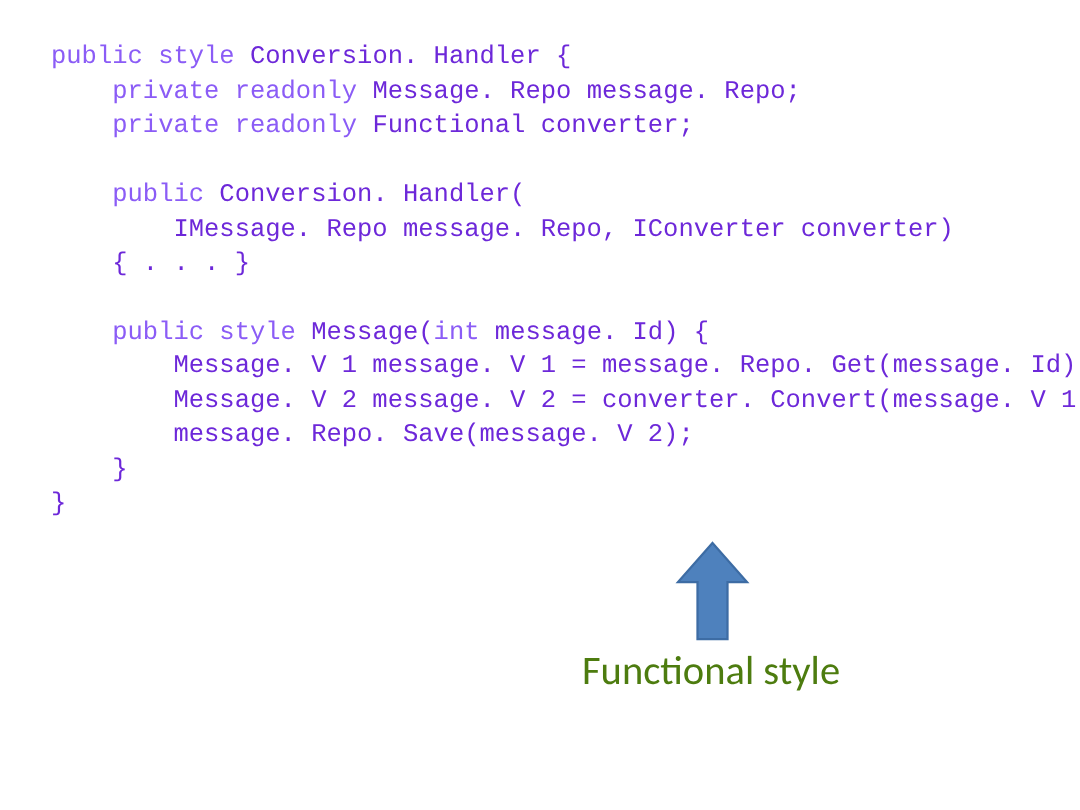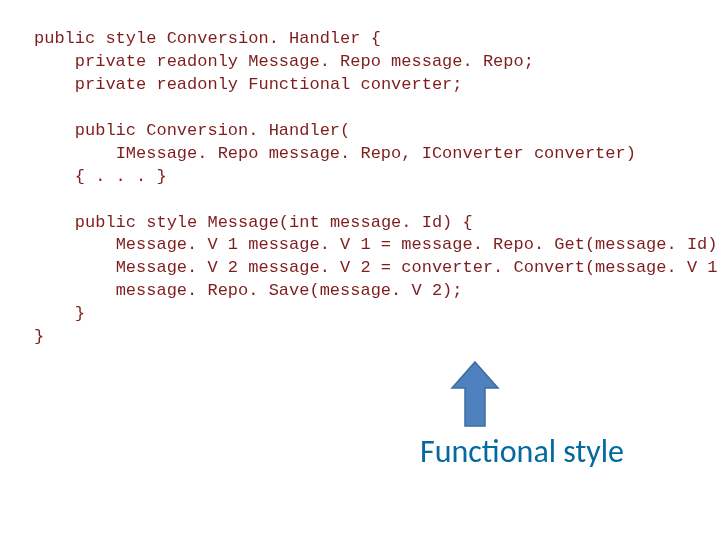--- a/index.html
+++ b/index.html
@@ -13,29 +13,29 @@
     line-height: 1.35;
     color: #000;
     position: relative;
   }
   .code-block {
     position: absolute;
     top: 28px;
     left: 34px;
     white-space: pre;
   }
-  .kw { color: #7f1d1d; }
-  .txt { color: #7f1d1d; font-family: Liberation Mono, monospace; }
+  .kw { color: #8b5cf6; }
+  .txt { color: #6d28d9; font-family: Liberation Mono, monospace; }
   .annotation {
     position: absolute;
-    left: 420px;
+    left: 388px;
     top: 430px;
     font-family: Calibri, Arial, sans-serif;
-    font-size: 32px;
-    color: #0369a1;
+    font-size: 27px;
+    color: #4d7c0f;
   }
   .arrow {
     position: absolute;
     left: 450px;
     top: 360px;
   }
 </style>
 </head>
 <body>
 

